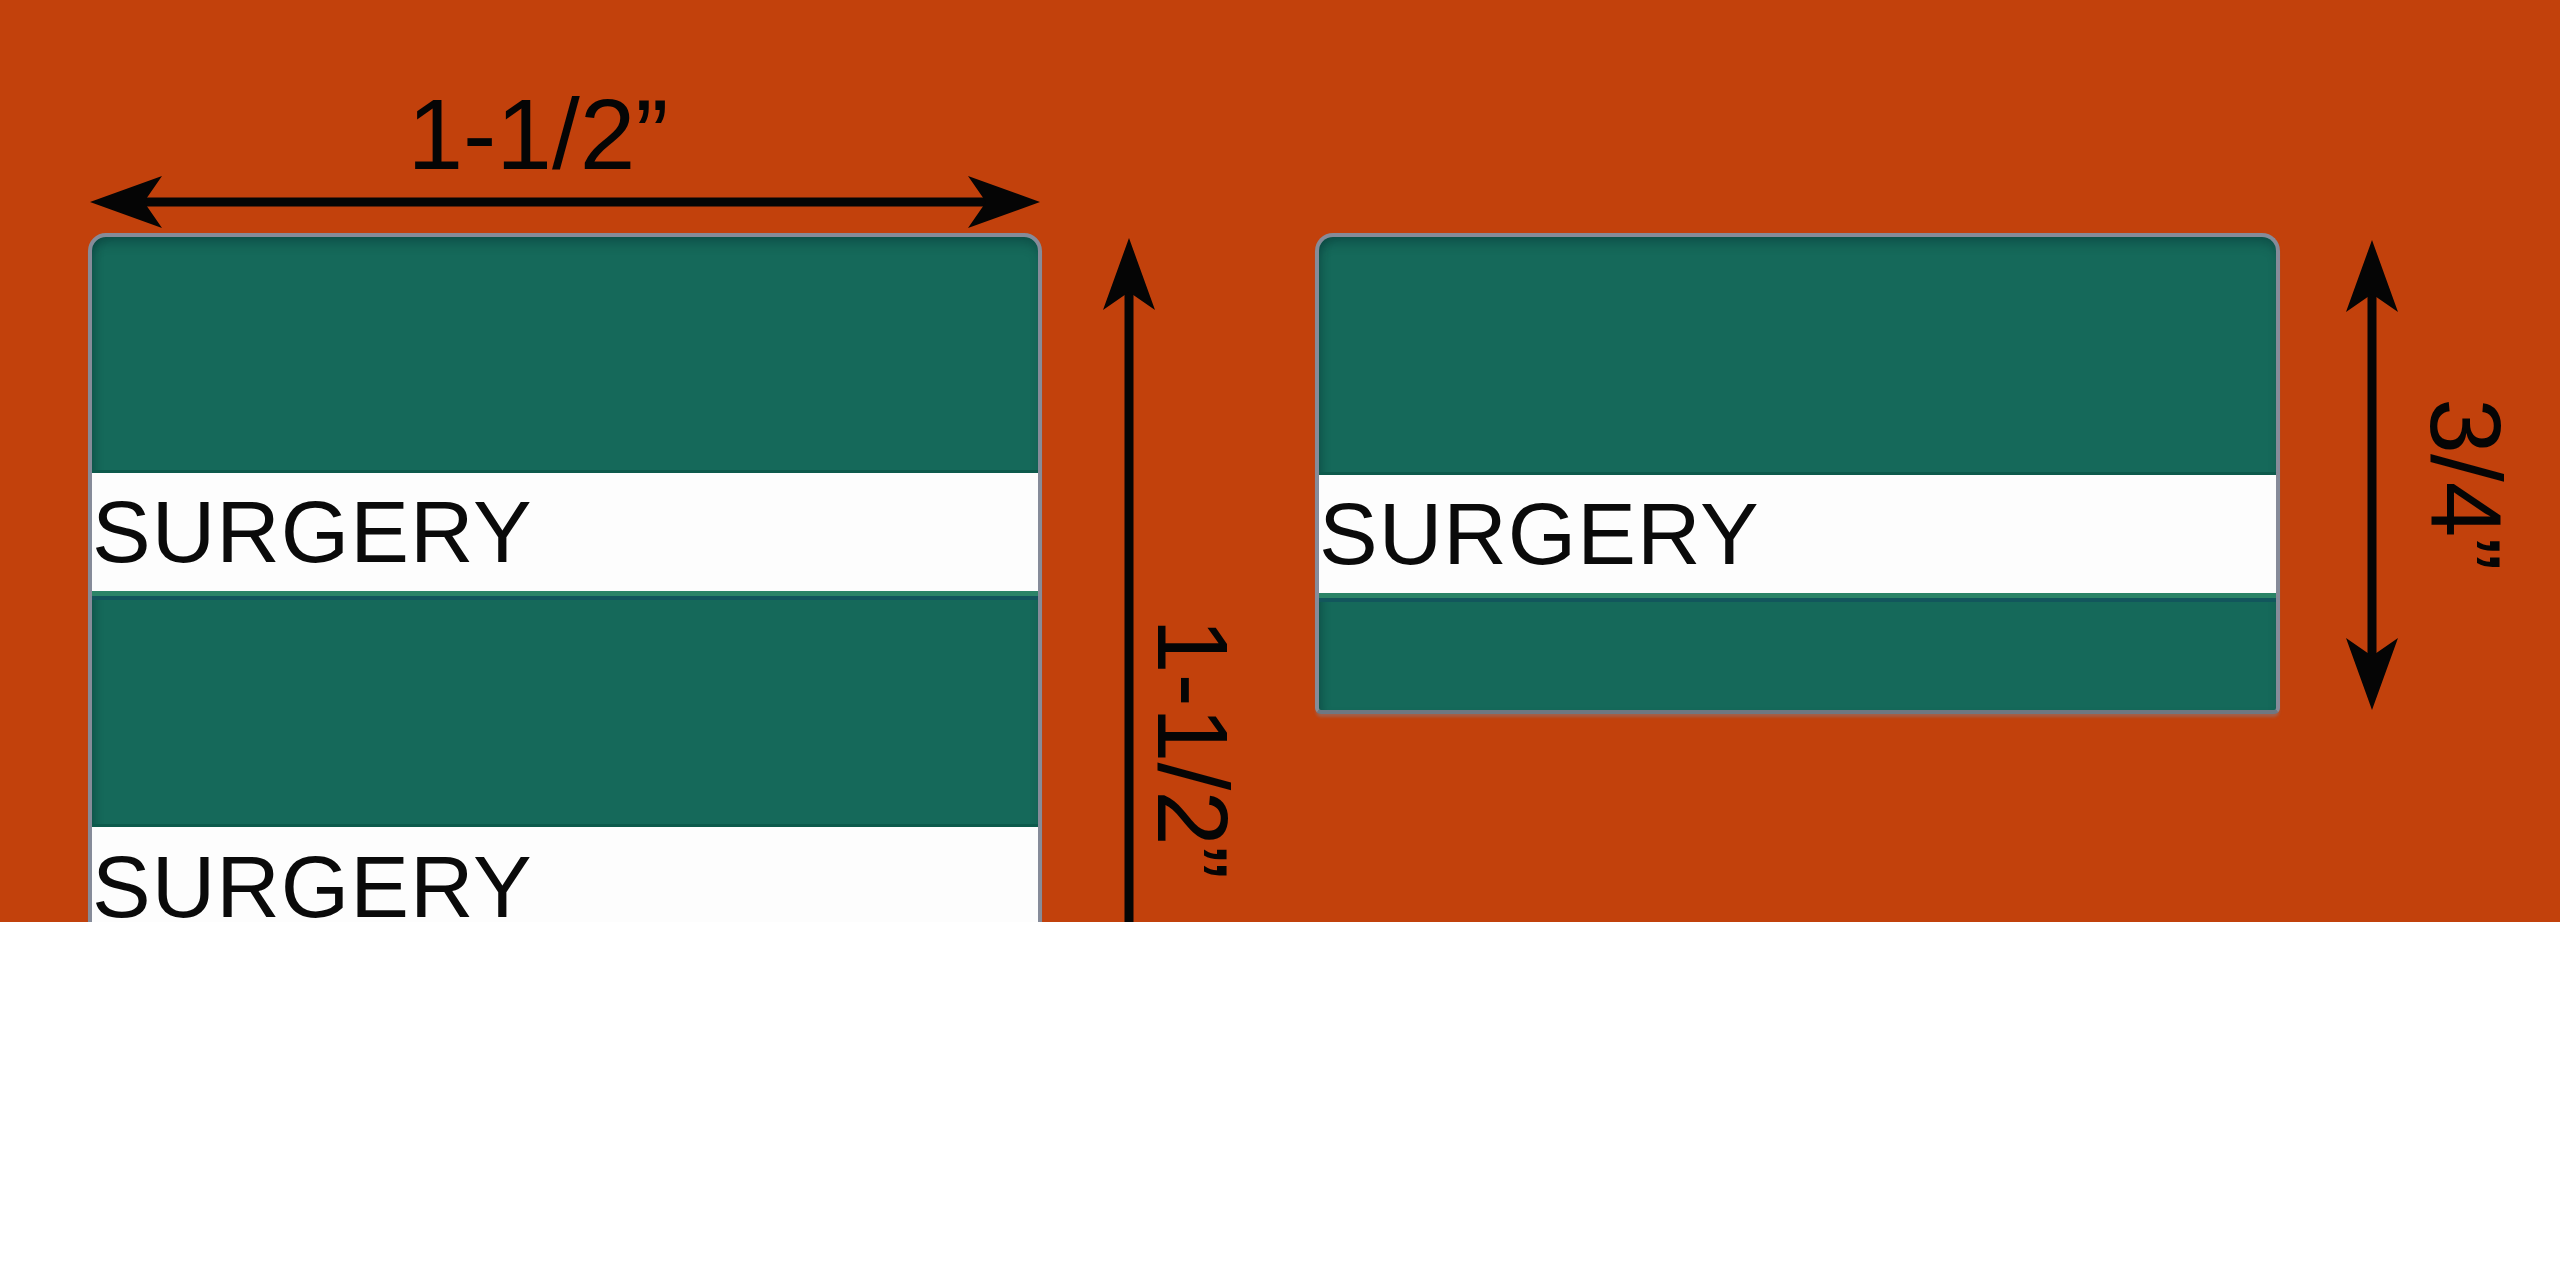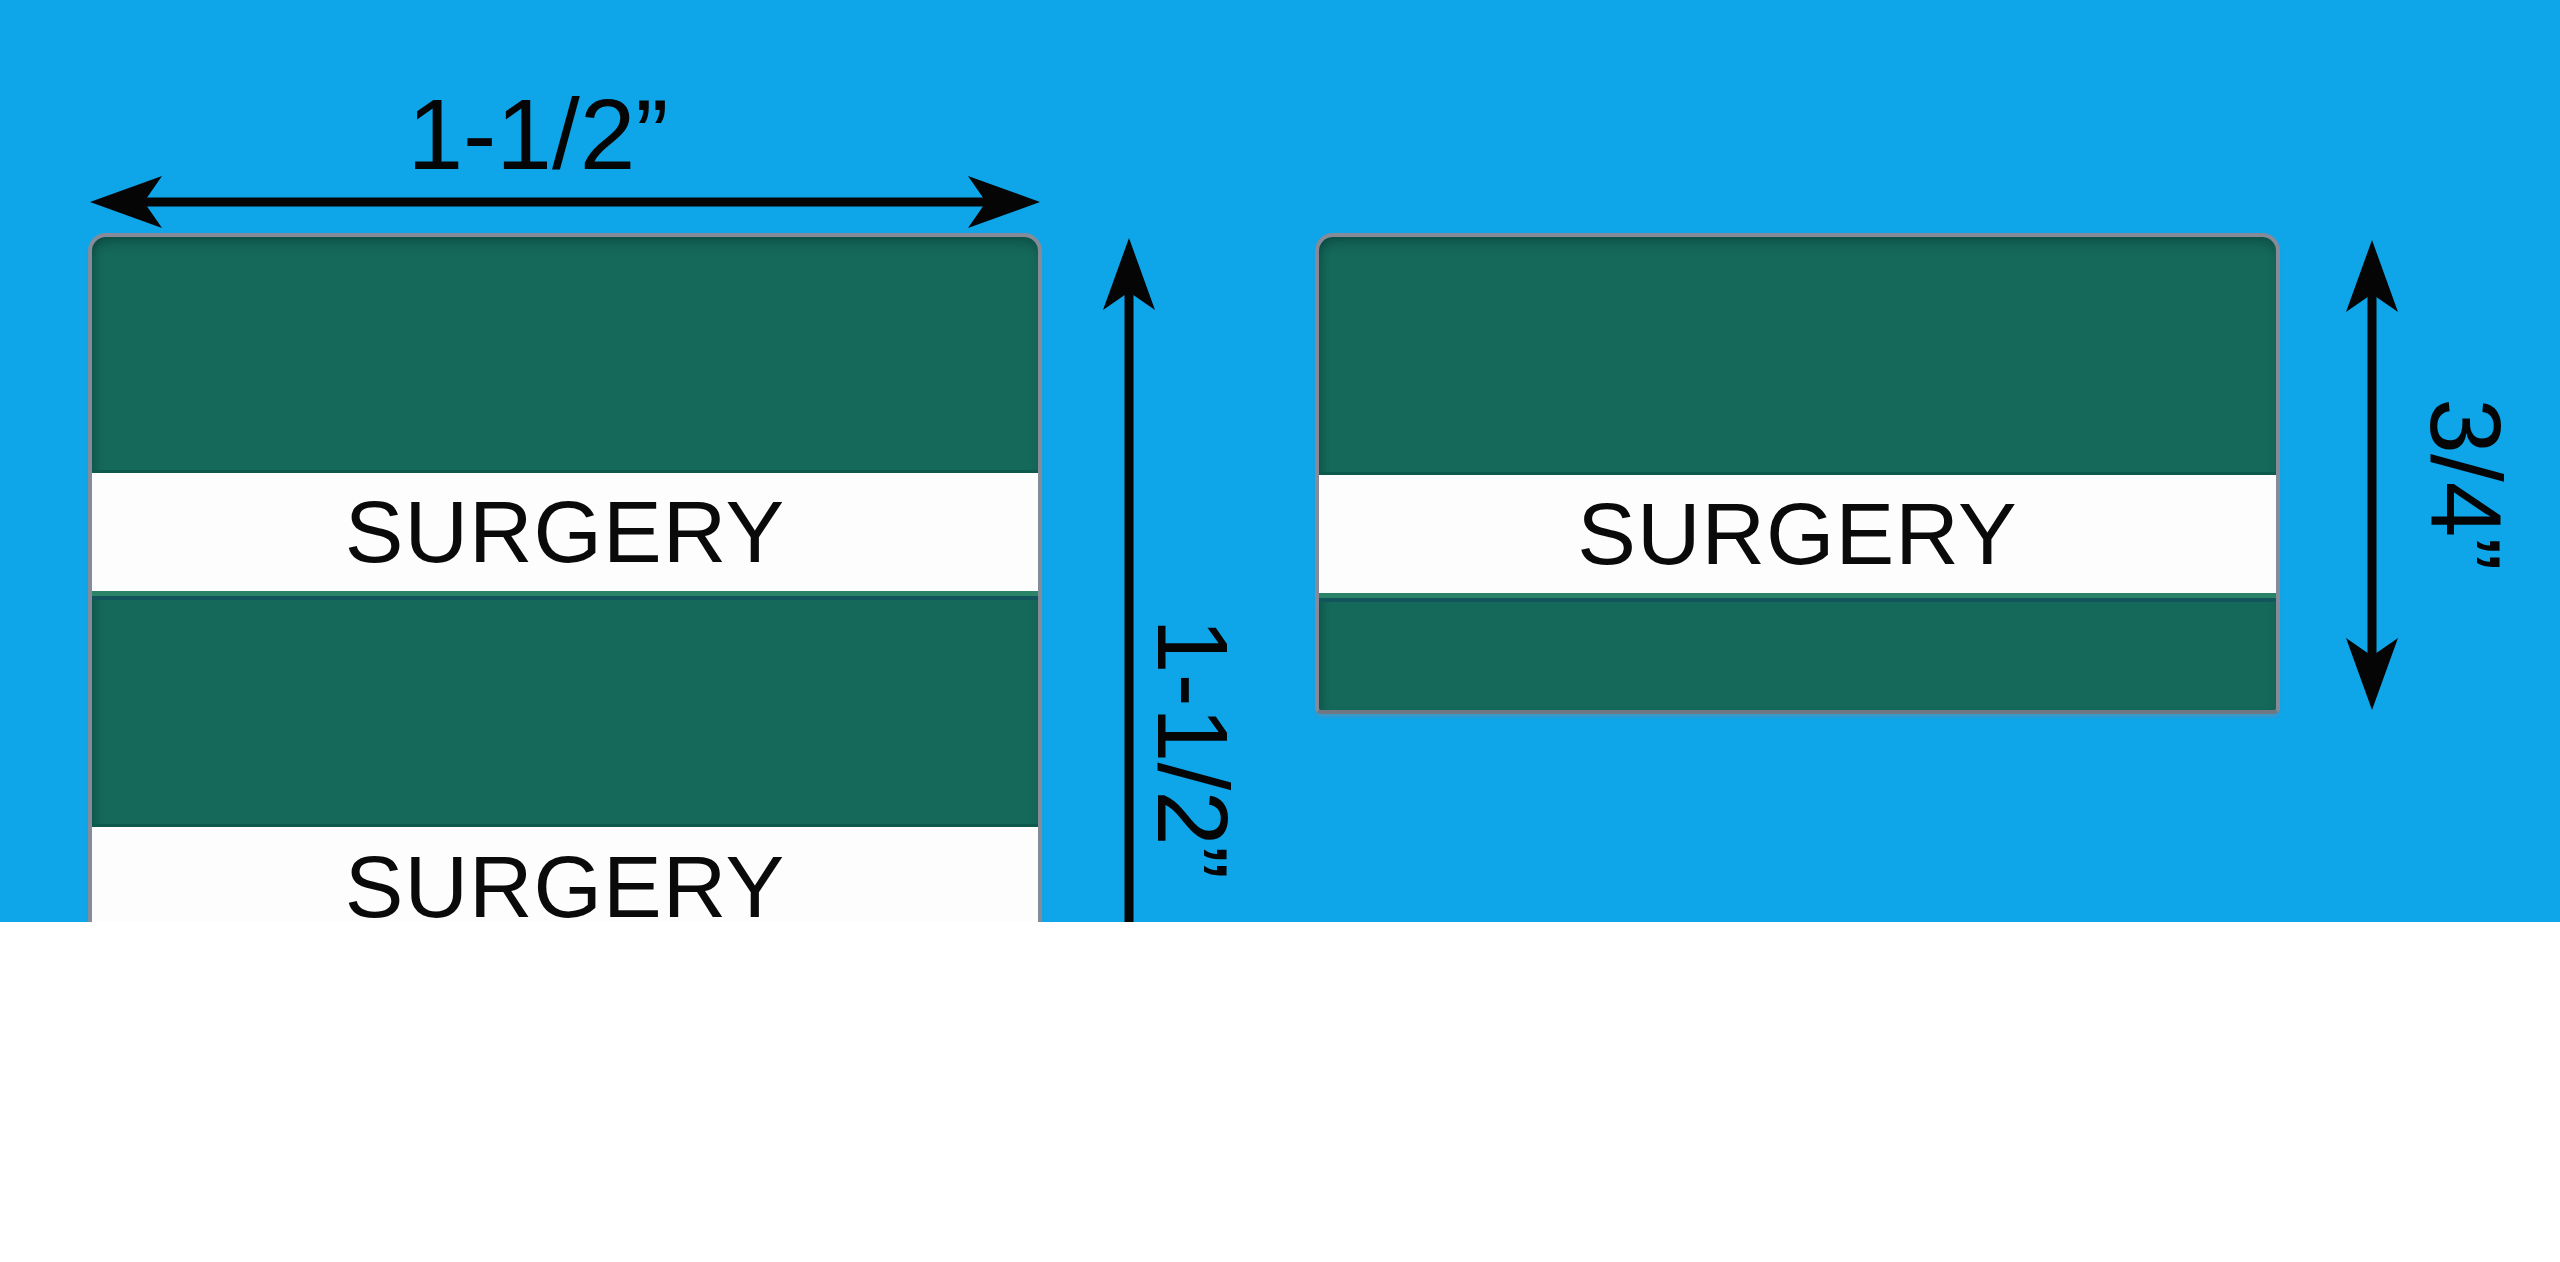--- a/index.html
+++ b/index.html
@@ -8,21 +8,21 @@
     --band-white:#fdfdfd;
     --seam-light:#2b8467;
     --seam-dark:#12565c;
     --seam-top:#0d5a4c;
     --ink:#050505;
   }
   html,body{margin:0;padding:0;background:#ffffff;}
   .canvas{
     position:relative;
     width:2560px;height:922px;
-    background:#0ea5e9;
+    background:#c2410c;
     overflow:hidden;
     font-family:"Liberation Sans", sans-serif;
   }
   .dim-text{
     position:absolute;
     width:400px;height:105px;
     line-height:105px;
     text-align:center;
     font-size:100px;
     color:var(--ink);
@@ -44,21 +44,21 @@
   .label-large{left:88px;top:233px;width:954px;height:950px;border-radius:18px;}
   .label-small{left:1315px;top:233px;width:965px;height:481px;border-radius:18px 18px 6px 6px;border-bottom-color:#6e7782;}
   .band{position:absolute;left:0;right:0;background:var(--band-white);}
   .seam{position:absolute;left:0;right:0;}
   .seam.top{height:3px;background:var(--seam-top);}
   .seam.light{height:5px;background:var(--seam-light);}
   .seam.dark{height:4px;background:var(--seam-dark);}
   .seam.fold{height:4px;background:rgba(6,66,58,.45);}
   .tab-text{
     position:absolute;left:0;right:0;
-    text-align:center;
+    text-align:left;
     font-size:88px;
     letter-spacing:1px;
     color:#0a0a0a;
     white-space:nowrap;
     user-select:none;
   }
 </style>
 </head>
 <body>
 

